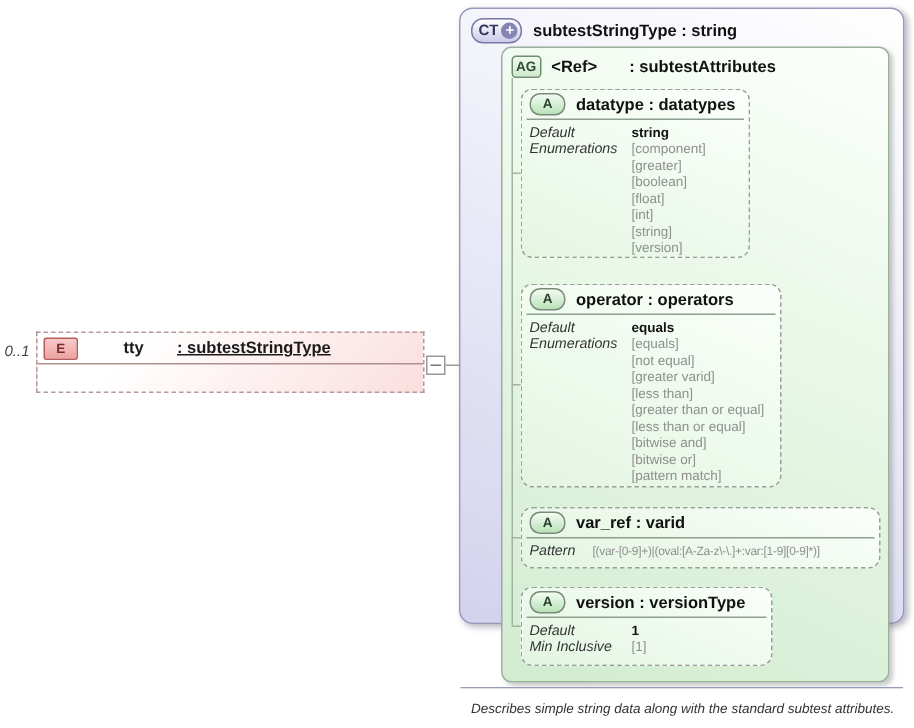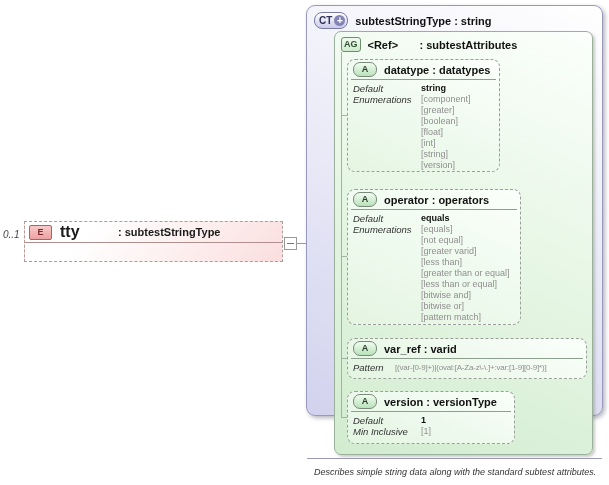--- a/index.html
+++ b/index.html
@@ -11,22 +11,22 @@
                  font-style:italic; color:#444;text-align:center; }
   .el-card { position:absolute; left:24px; top:221px; width:259px; height:41px;
              border:1px dashed #b59a9a; box-sizing:border-box;
              background:linear-gradient(135deg,#ffffff 25%,#fbdede 100%); }
   .el-header { display:flex; align-items:center; height:20px; padding:0 4px;
                border-bottom:1px solid #b08f8f; }
   .badge-e { flex:0 0 21px; height:13px; line-height:13px; text-align:center;
              background:linear-gradient(#f8caca,#eda2a2); border:1px solid #b85c5c;
              border-radius:2px; font-size:9px; font-weight:bold; color:#7c2a2a;
              margin-right:8px; }
-  .el-name { font-weight:bold; font-size:16px; color:#1a1a1a; min-width:58px; }
-  .el-type { font-weight:bold; font-size:11px; color:#1a1a1a; }
+  .el-name { font-weight:bold; font-size:11px; color:#1a1a1a; min-width:58px;text-align:center; }
+  .el-type { font-weight:bold; font-size:11px; color:#1a1a1a;text-decoration:underline; }
   .el-ann { font-style:italic; font-size:9px; color:#3a3a3a; padding:3px 3px 0 4px;
             white-space:nowrap; }
 
   .handle { position:absolute; left:284px; top:237px; width:13px; height:13px;
             border:1px solid #999; background:#fff; box-sizing:border-box; }
   .handle-dash { position:absolute; left:2px; right:2px; top:5px; border-top:1px solid #777; }
   .conn { position:absolute; left:297px; top:243px; width:9px; height:1px; background:#999; }
 
   
   .ct-card { position:absolute; left:306px; top:5px; width:297px; height:411px;

